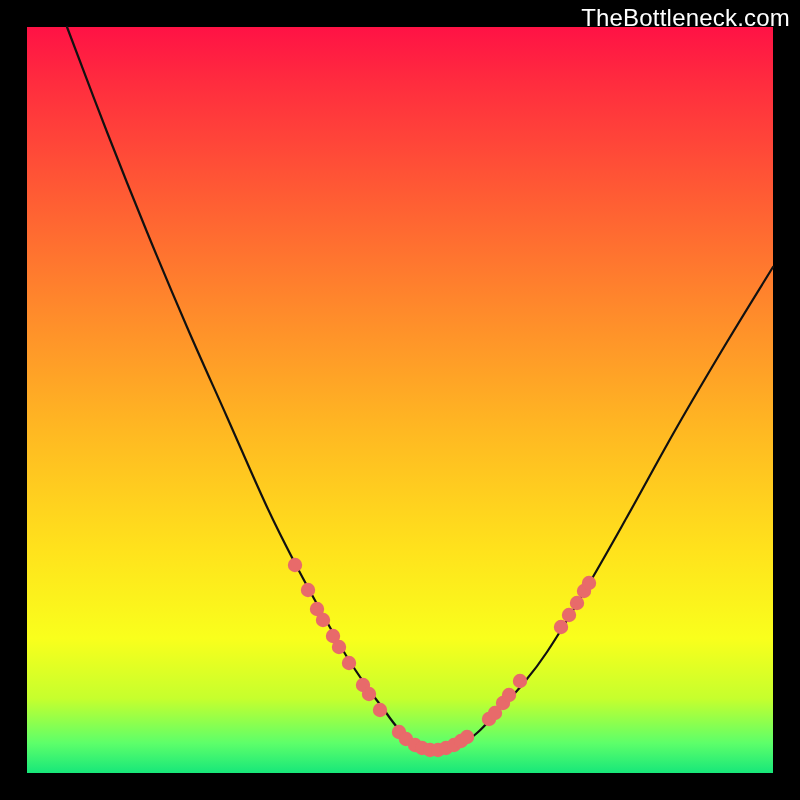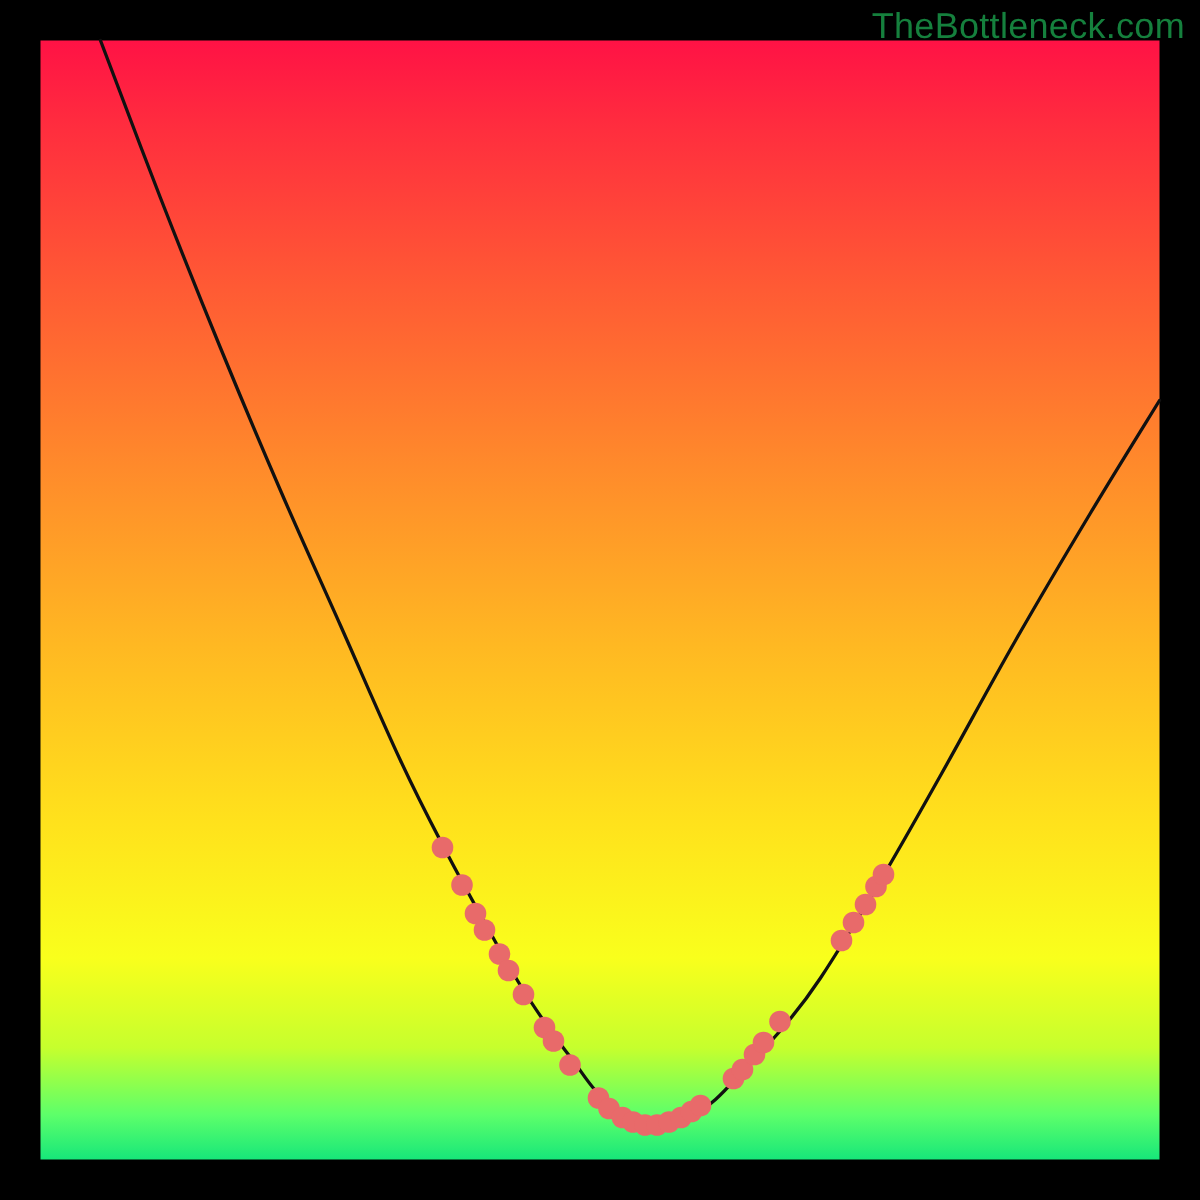--- a/index.html
+++ b/index.html
@@ -37,21 +37,21 @@
       #f9ff1c 82%,
       #c6ff2d 90%,
       #5dff6a 96%,
       #17e77a 100%
     );
   }
   .watermark {
     position: absolute;
     top: 4px;
     right: 10px;
-    color: #15803d;
+    color: #ffffff;
     font-size: 24px;
     font-weight: 500;
     letter-spacing: 0.2px;
     user-select: none;
   }
   svg.curve {
     position: absolute;
     left: 0;
     top: 0;
     width: 746px;

